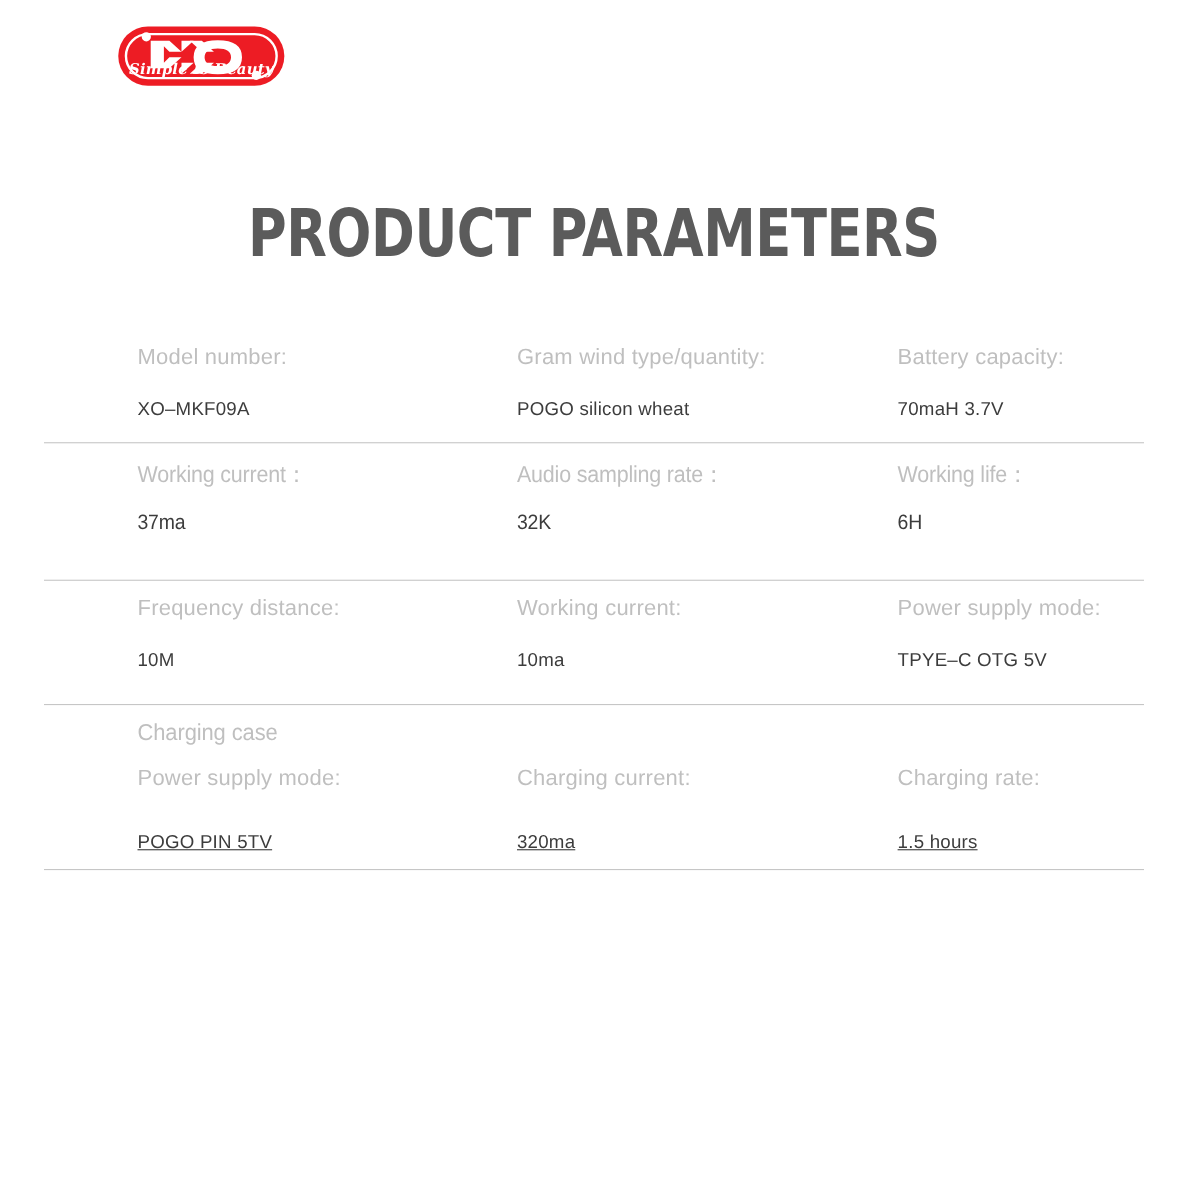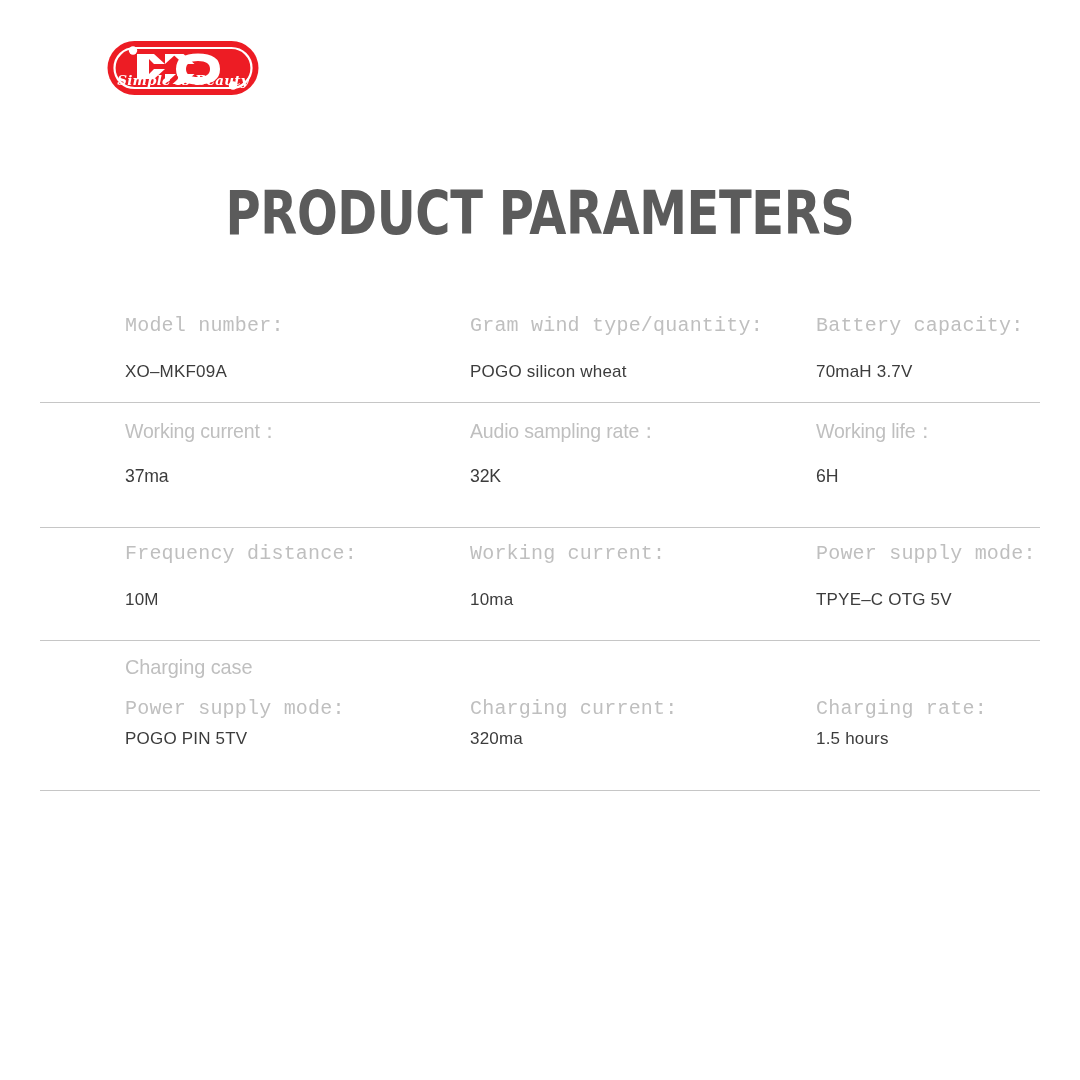--- a/index.html
+++ b/index.html
@@ -13,21 +13,21 @@
     font-family: "Liberation Sans", sans-serif;
     -webkit-font-smoothing: antialiased;
     overflow: hidden;
     position: relative;
   }
 
   
   #brand-logo {
     position: absolute;
     left: 106px;
-    top: 37px;
+    top: 20px;
     width: 154px;
     height: 62px;
   }
   #brand-logo svg { display: block; }
 
   
   #page-title {
     position: absolute;
     left: 0;
     top: 178px;
@@ -81,21 +81,21 @@
     color: #bfbfbf;
     white-space: nowrap;
   }
   .spec-value {
     color: #3c3c3c;
     white-space: nowrap;
   }
 
   
   .fa .spec-label {
-    font-family: Liberation Mono, monospace;
+    font-family: Liberation Sans, sans-serif;
     font-size: 20px;
     letter-spacing: 0.2px;
   }
   .fa .spec-value {
     font-family: "Liberation Sans", sans-serif;
     font-size: 17px;
     letter-spacing: 0.2px;
   }
 
   
@@ -124,21 +124,21 @@
     top: 14px;
     color: #bfbfbf;
     font-family: "Liberation Sans", sans-serif;
     font-size: 21px;
     letter-spacing: -0.1px;
     white-space: nowrap;
     transform: scaleX(0.95);
     transform-origin: 0 50%;
   }
   .spec-row.has-heading .spec-label { top: 56px; }
-  .spec-row.has-heading .spec-value { top: 88px; }
+  .spec-row.has-heading .spec-value { top: 115px; text-decoration: underline; }
 </style>
 </head>
 <body>
 
 <div id="brand-logo">
   <svg viewBox="0 0 154 62" width="154" height="62">
     <rect x="1.5" y="4" width="151" height="54" rx="27" ry="27" fill="#ED1C24"></rect>
     <rect x="8.5" y="11" width="137" height="40" rx="20" ry="20" fill="none" stroke="#ffffff" stroke-width="2.2"></rect>
     <circle cx="27" cy="13.5" r="4.2" fill="#ffffff"></circle>
     <circle cx="127" cy="48.5" r="4.2" fill="#ffffff"></circle>

